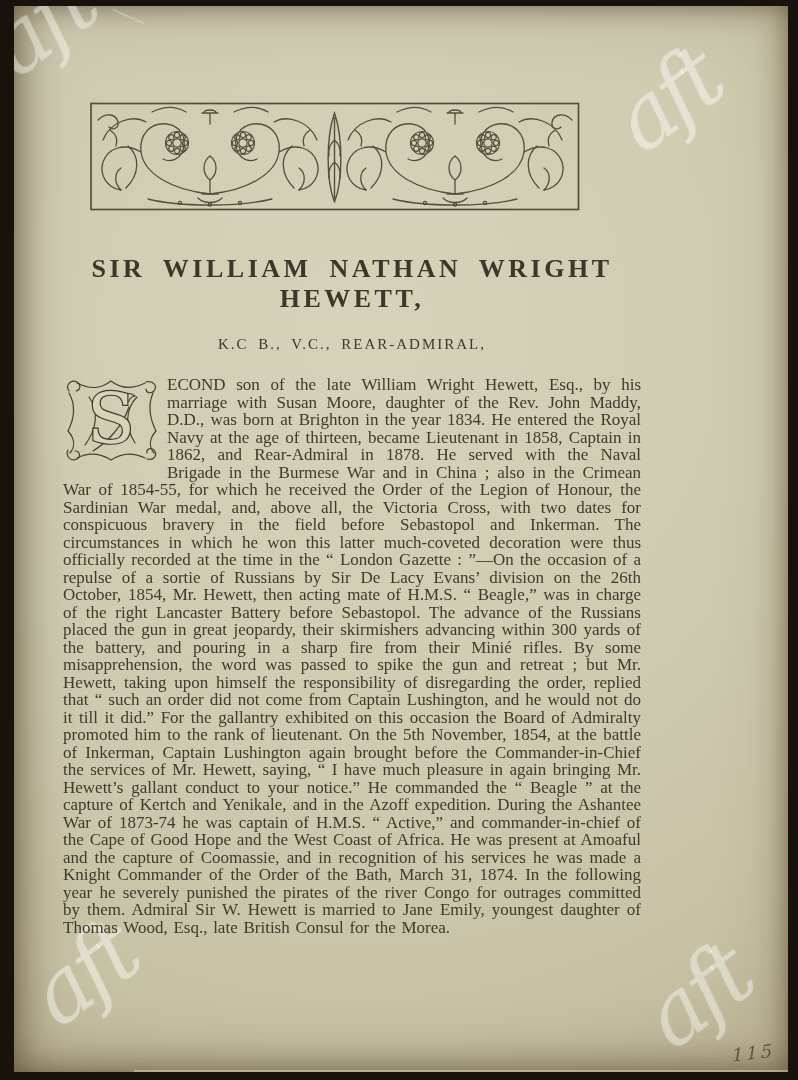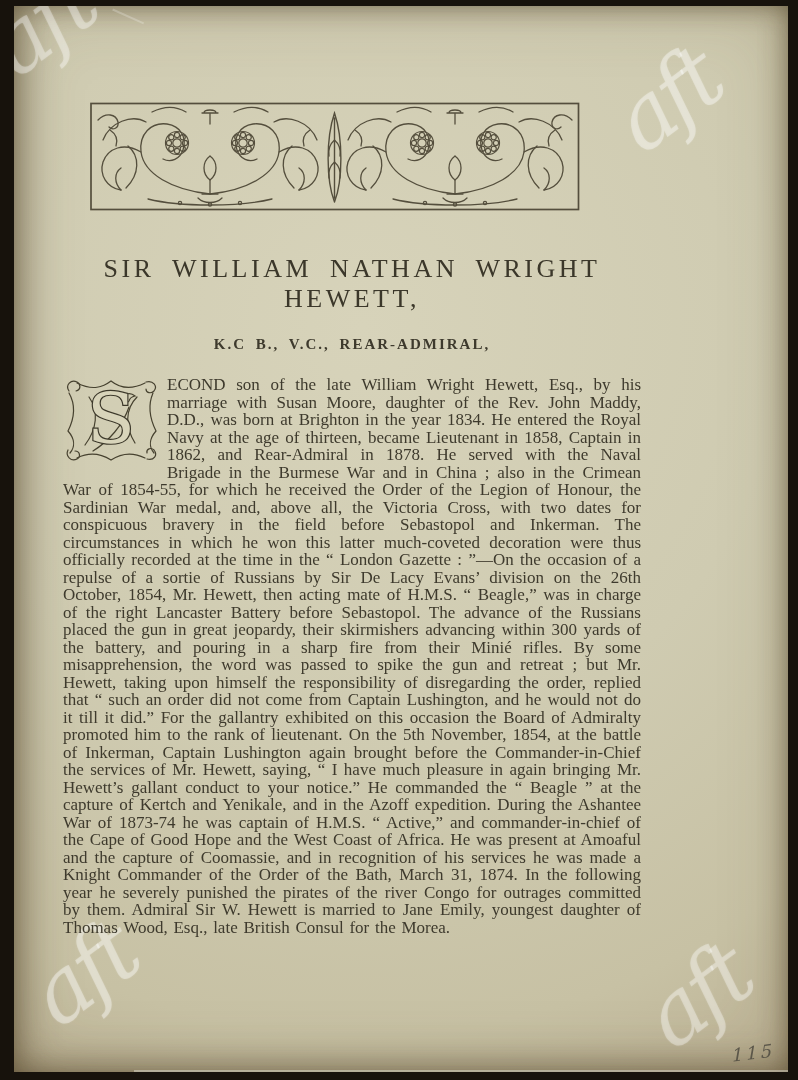--- a/index.html
+++ b/index.html
@@ -46,26 +46,26 @@
     border-bottom:2px solid rgba(255,255,255,.45); transform:rotate(24deg); opacity:.5; }
 
   
   .content { position:absolute; left:49px; top:0; width:578px; color:#3e3a2d; }
 
   .ornament-wrap { margin:94px 0 0 27px; width:490px; height:113px; }
   .ornament-wrap svg { width:100%; height:100%; display:block; opacity:.92; }
 
   .title {
     margin-top:41px; text-align:center;
-    font-size:26px; font-weight:normal; letter-spacing:3.5px; word-spacing:8px;
+    font-size:26px; font-weight:bold; letter-spacing:3.5px; word-spacing:8px;
     color:#3b372a;
   }
   .subtitle {
     margin-top:22px; text-align:center;
-    font-size:15px; font-weight:bold; letter-spacing:2px; word-spacing:4px;
+    font-size:15px; font-weight:normal; letter-spacing:2px; word-spacing:4px;
     color:#3e3a2d;
   }
   .bio {
     margin-top:23px;
     font-size:17px; line-height:17.5px;
     text-align:justify; word-spacing:1.5px;
     color:#3e3a2d;
   }
   .dropcap-block { float:left; width:97px; height:87px; margin:1px 7px 0 0; }
   .dropcap-block svg { width:100%; height:100%; display:block; }

